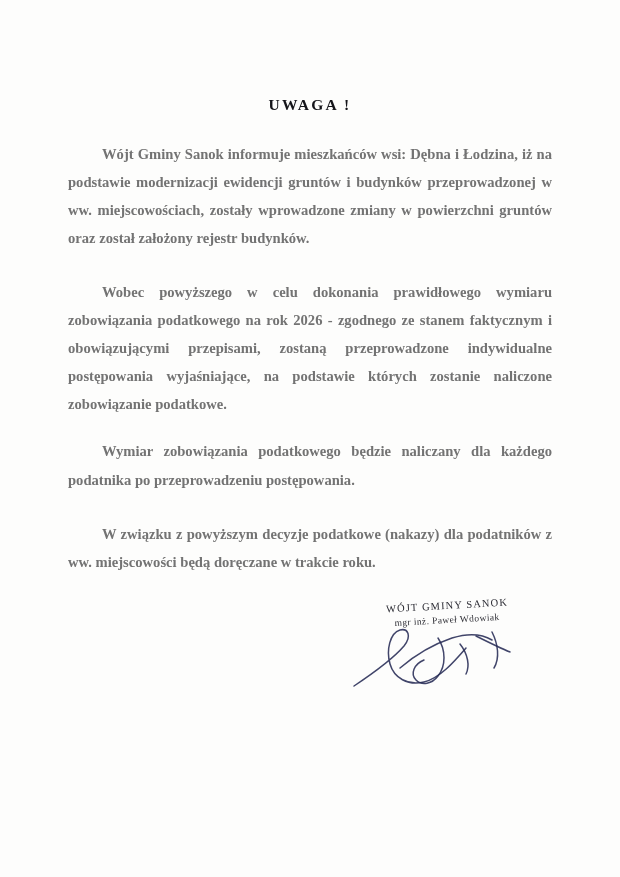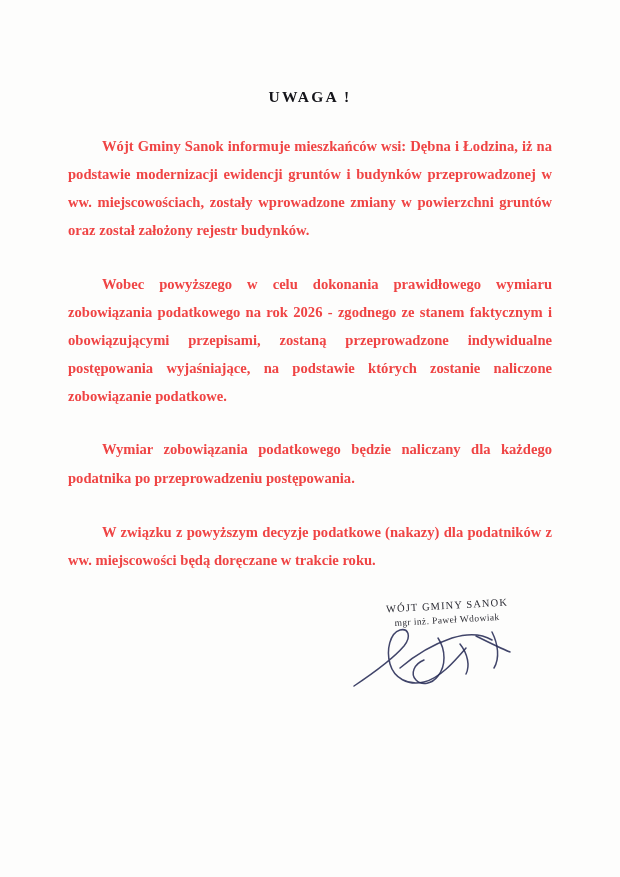--- a/index.html
+++ b/index.html
@@ -18,44 +18,44 @@
     position: relative;
     width: 620px;
     height: 877px;
     background: #fdfdfc;
     box-sizing: border-box;
     padding: 0;
   }
   .content {
     position: absolute;
     left: 68px;
-    top: 4px;
+    top: 12px;
     width: 484px;
   }
   .doc-title {
     margin-top: 84px;
     text-align: center;
     font-size: 15.5px;
     font-weight: bold;
     letter-spacing: 2.2px;
     color: #15151a;
     font-family: "Liberation Serif", serif;
   }
   .para {
     margin-top: 26px;
     font-size: 14.6px;
     line-height: 1.93;
     text-align: justify;
     text-justify: inter-word;
     font-weight: bold;
-    color: #ef4444;
+    color: #737373;
     text-indent: 34px;
   }
   .para.p2 { margin-top: 25px; }
-  .para.p3 { margin-top: 25px; }
+  .para.p3 { margin-top: 19px; }
   .para.p4 { }
 
   .signature-block {
     position: absolute;
     left: 352px;
     top: 600px;
     width: 190px;
     text-align: center;
   }
   .sig-stamp-line1 {

